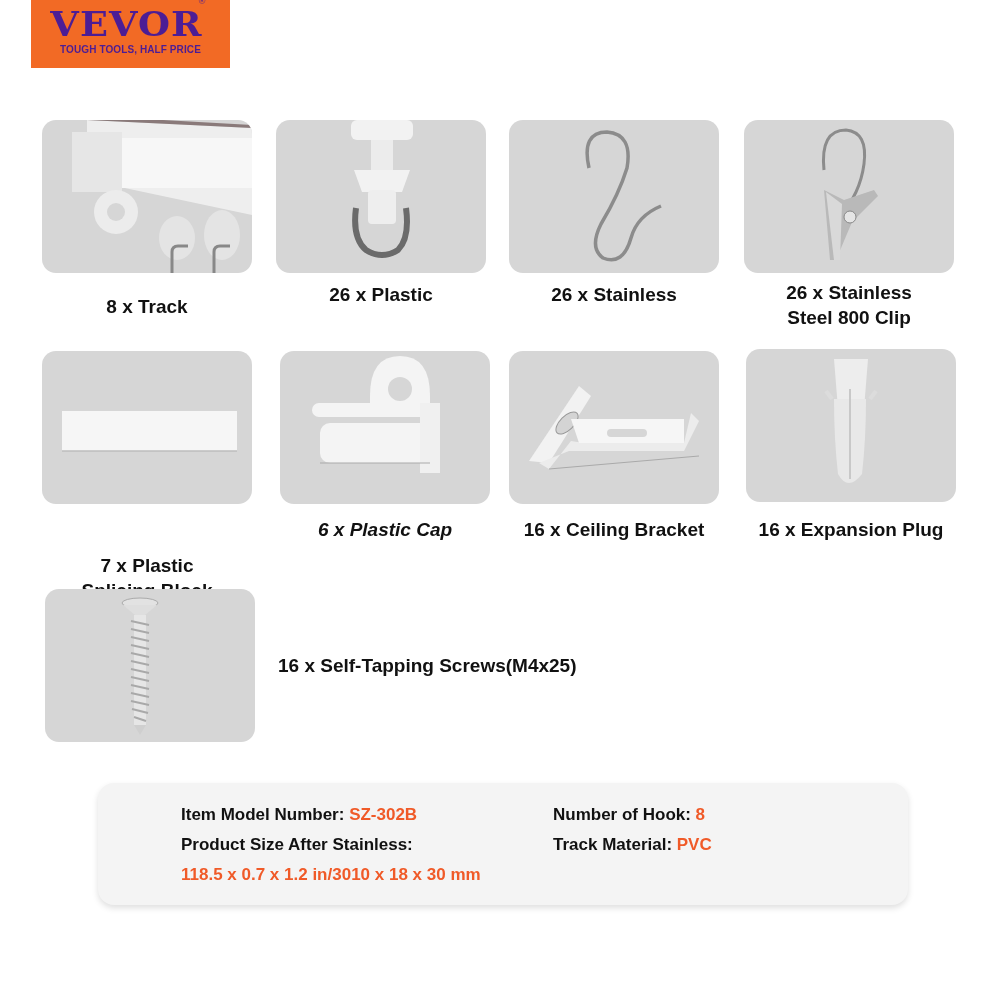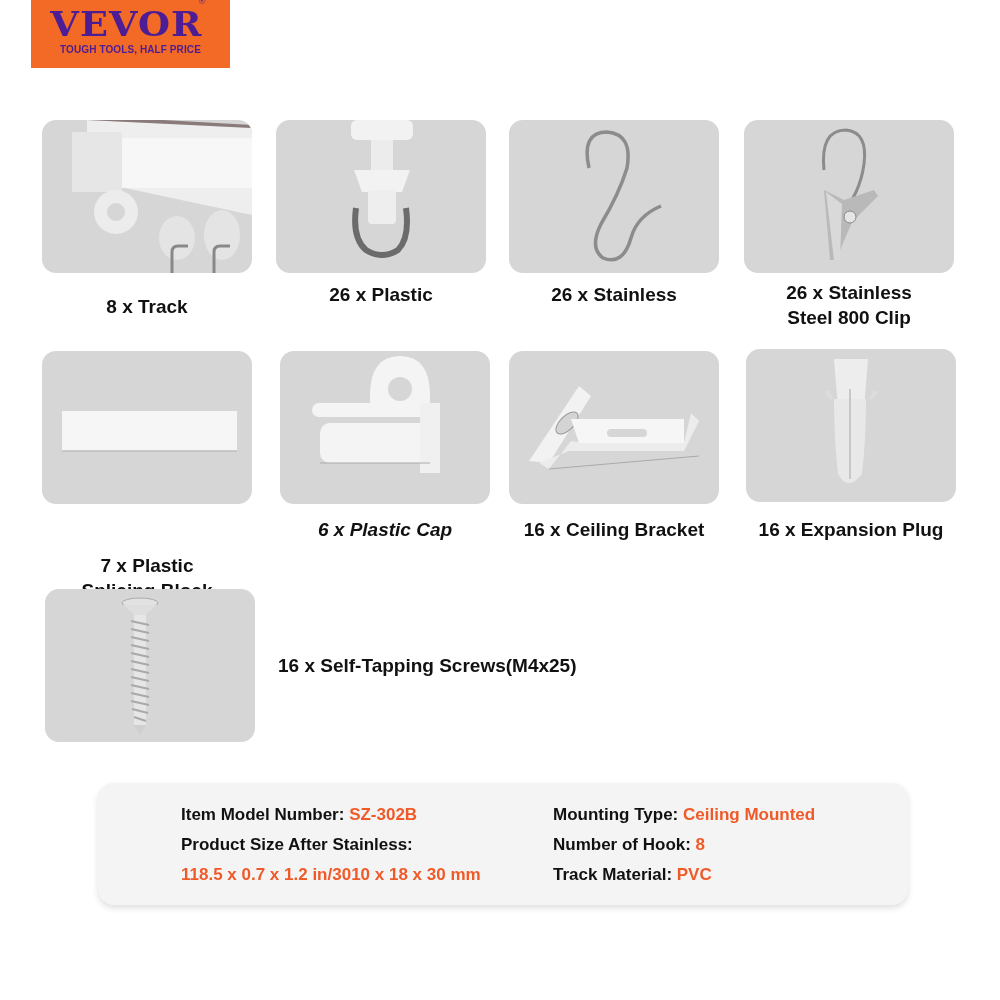--- a/index.html
+++ b/index.html
@@ -176,17 +176,16 @@
   <div>16 x Self-Tapping Screws(M4x25)</div>
 </div>
 
 <div class="spec">
   <div class="col" style="left:55px;margin-left:28px;">
     <div><span class="k">Item Model Number: </span><span class="v">SZ-302B</span></div>
     <div><span class="k">Product Size After Stainless:</span></div>
     <div><span class="v">118.5 x 0.7 x 1.2 in/3010 x 18 x 30 mm</span></div>
   </div>
   <div class="col" style="left:455px;">
-    <div><span class="k">Mounting Type: </span><span class="v">Ceiling Mounted</span></div>
     <div><span class="k">Number of Hook: </span><span class="v">8</span></div>
     <div><span class="k">Track Material: </span><span class="v">PVC</span></div>
   </div>
 </div>
 
 </body></html>

